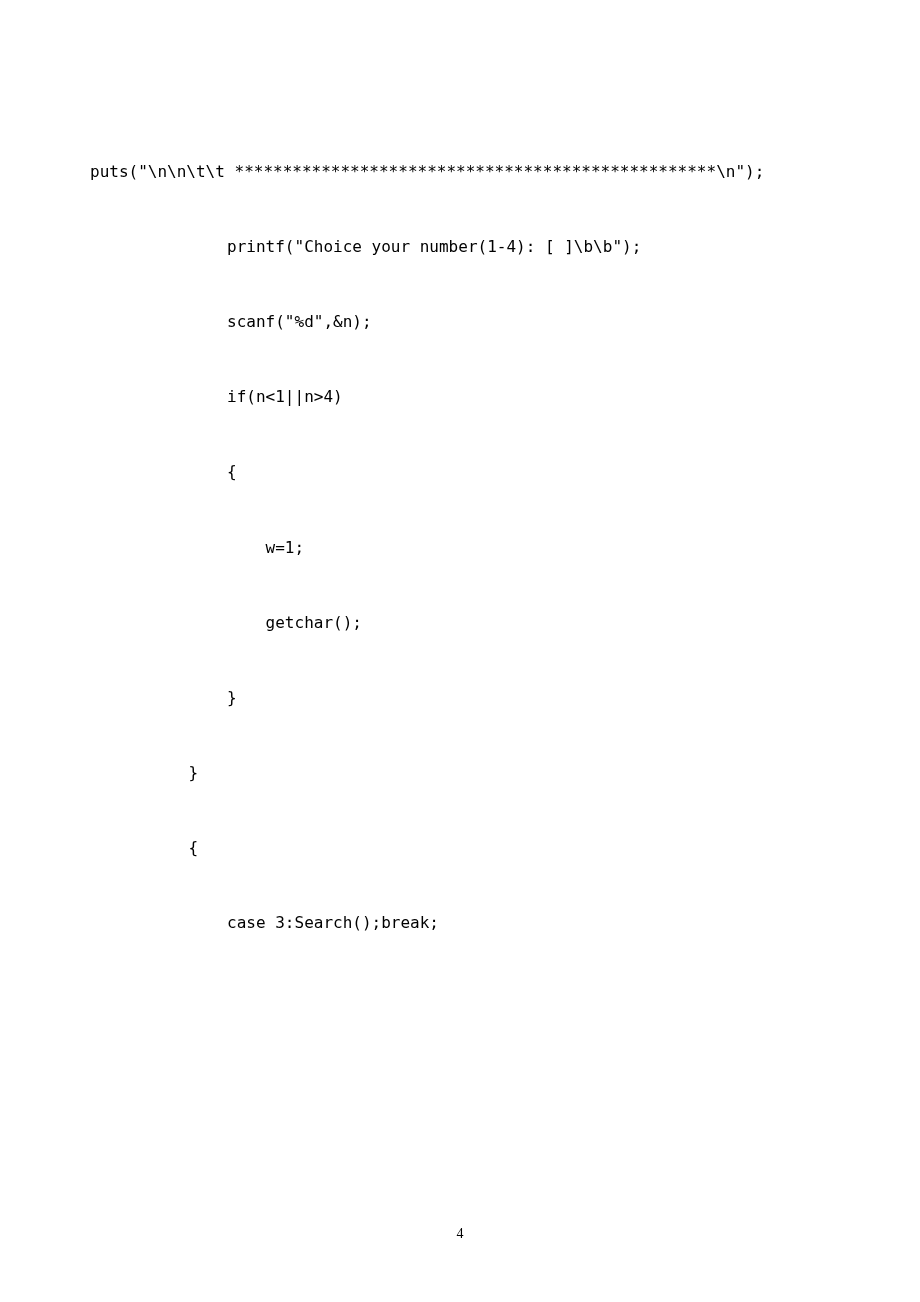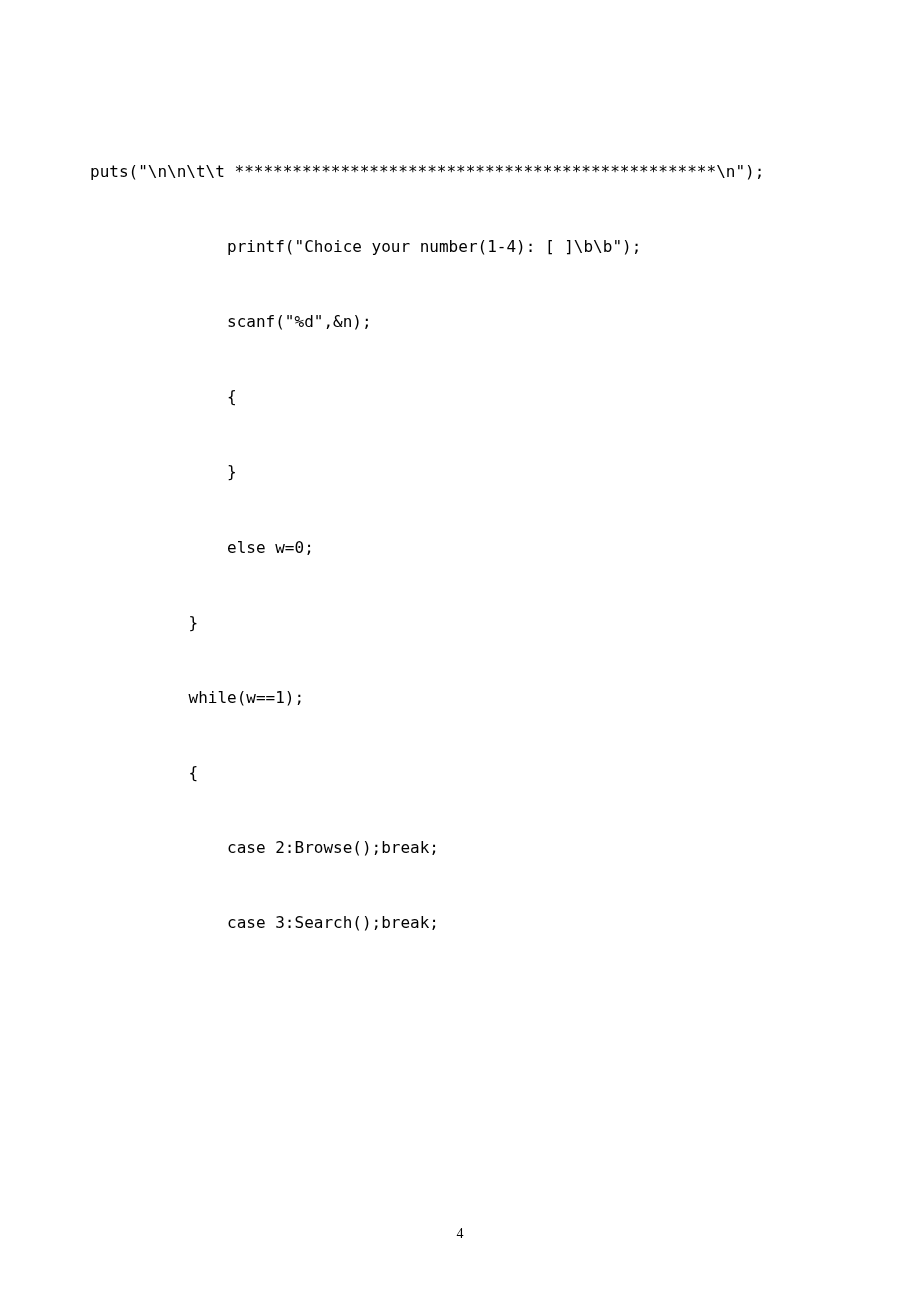--- a/index.html
+++ b/index.html
@@ -43,27 +43,27 @@
 </head>
 <body>
 
 <div class="page">
   <div class="content-wrap">
 
     <div class="code">
 <div class="first">puts("\n\n\t\t **************************************************\n");</div>
 <div>        printf("Choice your number(1-4): [ ]\b\b");</div>
 <div>        scanf("%d",&amp;n);</div>
+<div>        if(n&lt;1||n&gt;4)</div>
 <div>        {</div>
+<div>            w=1;</div>
+<div>            getchar();</div>
 <div>        }</div>
-<div>        else w=0;</div>
 <div>    }</div>
-<div>    while(w==1);</div>
 <div>    {</div>
-<div>        case 2:Browse();break;</div>
 <div>        case 3:Search();break;</div>
 
 
 
 
 
 
 
 </div>
 

